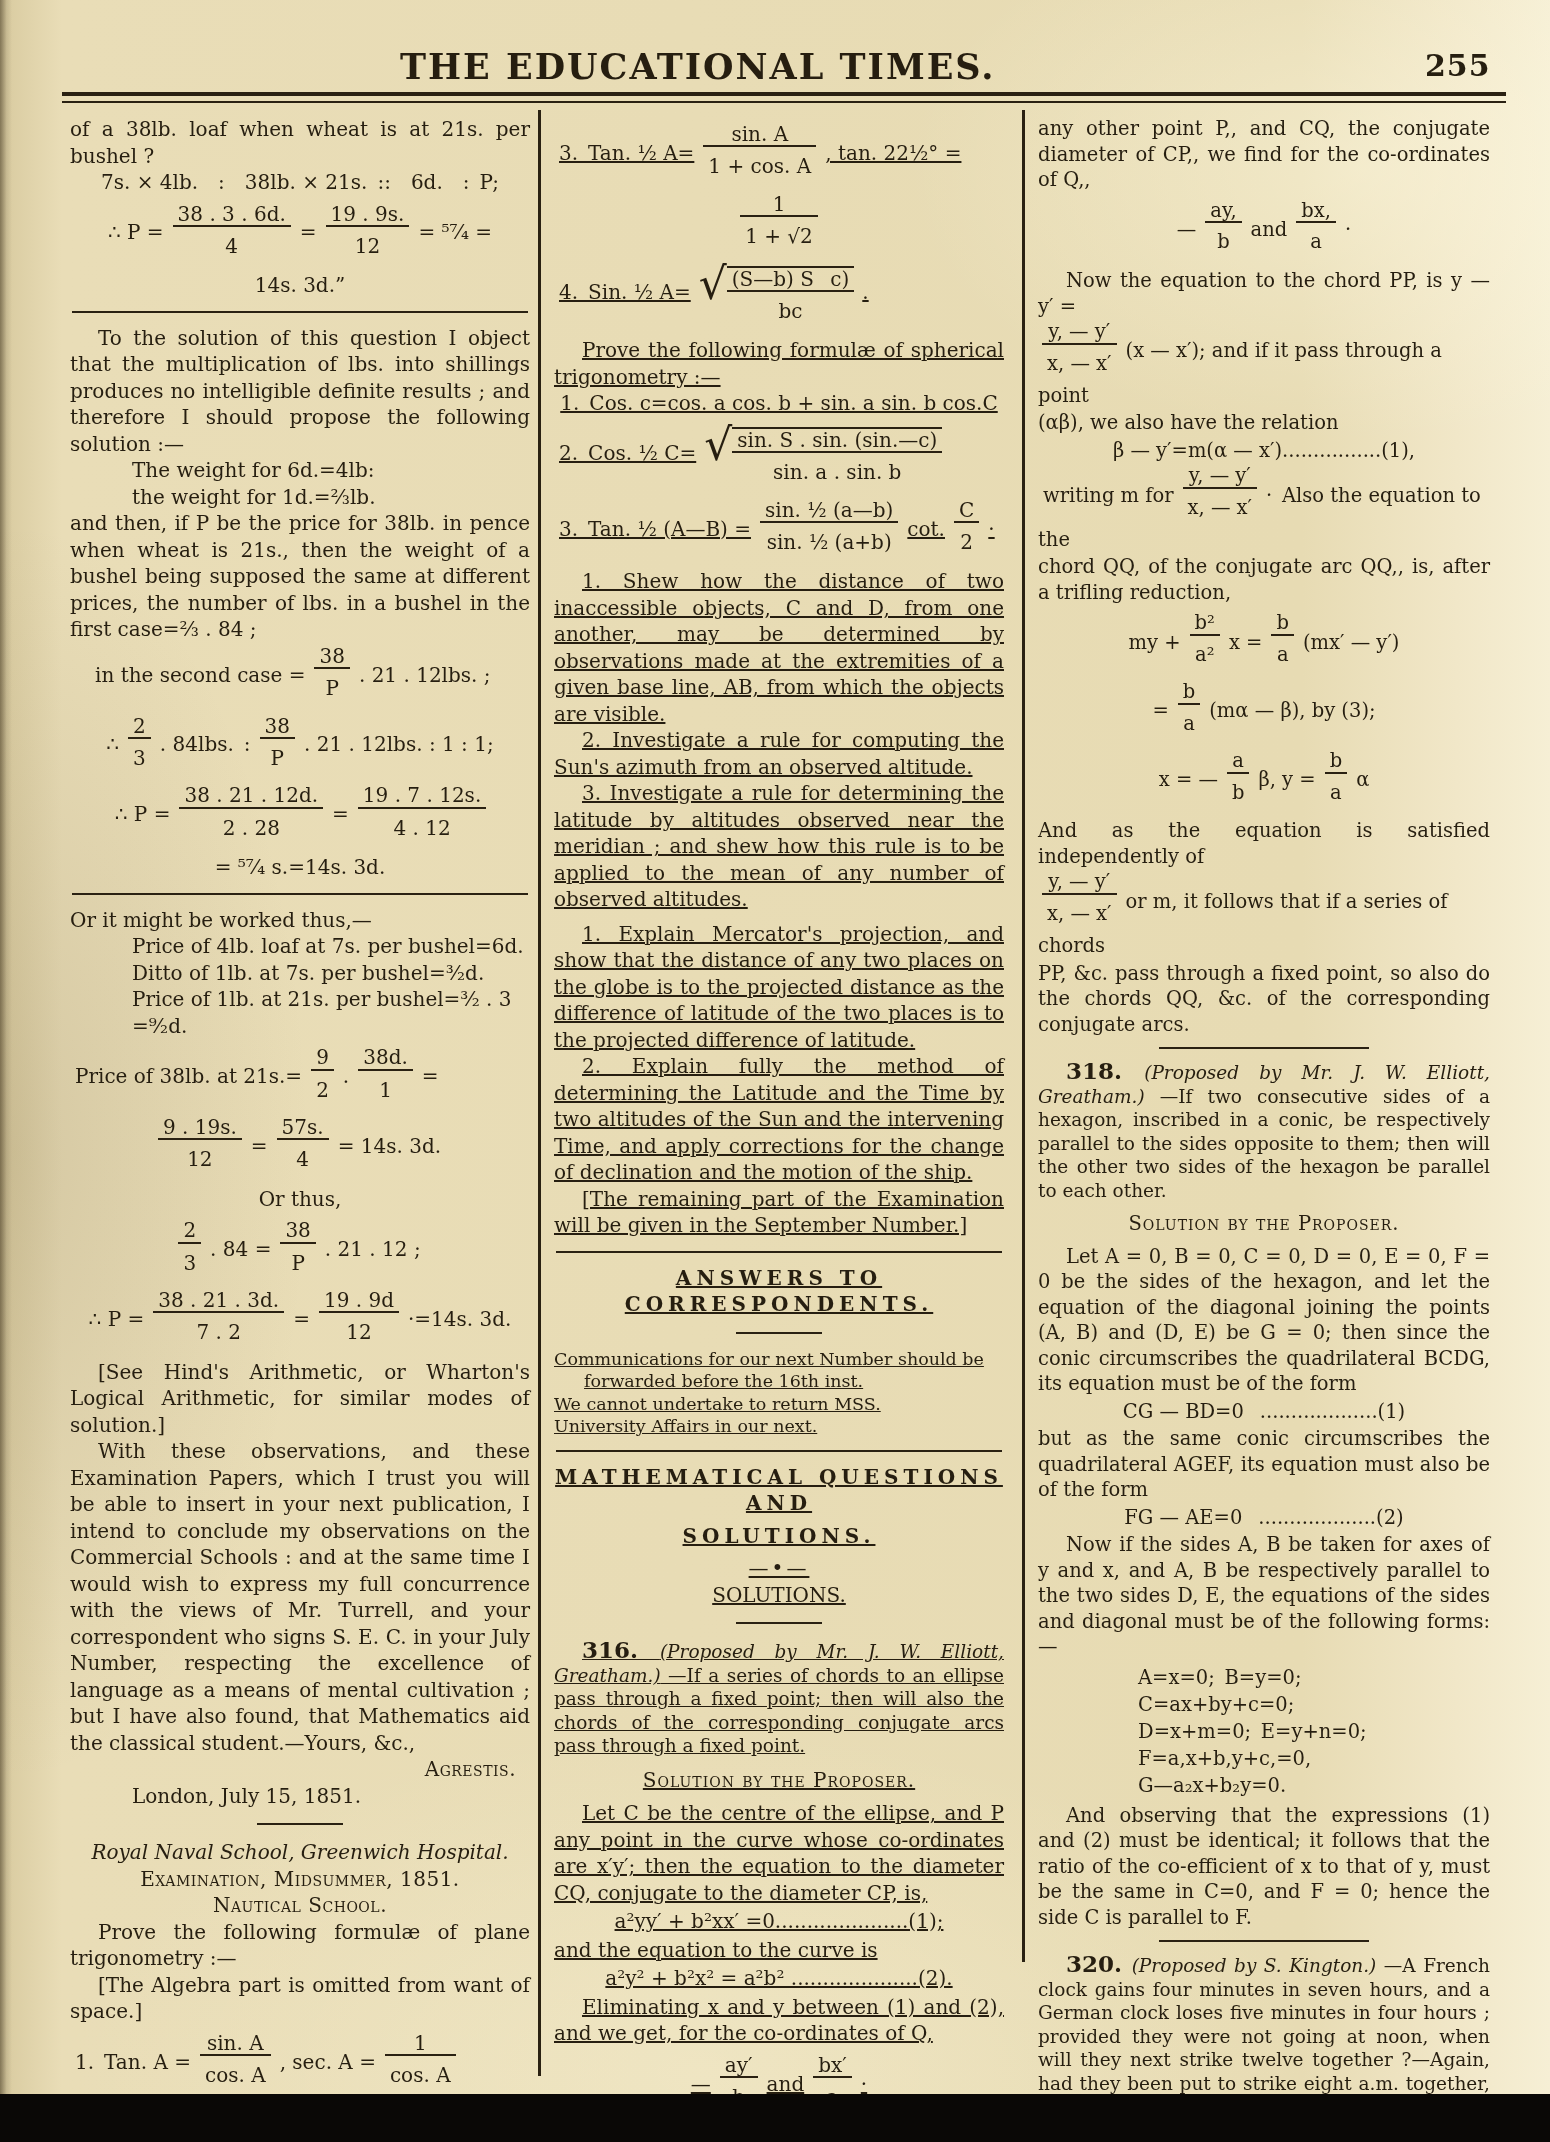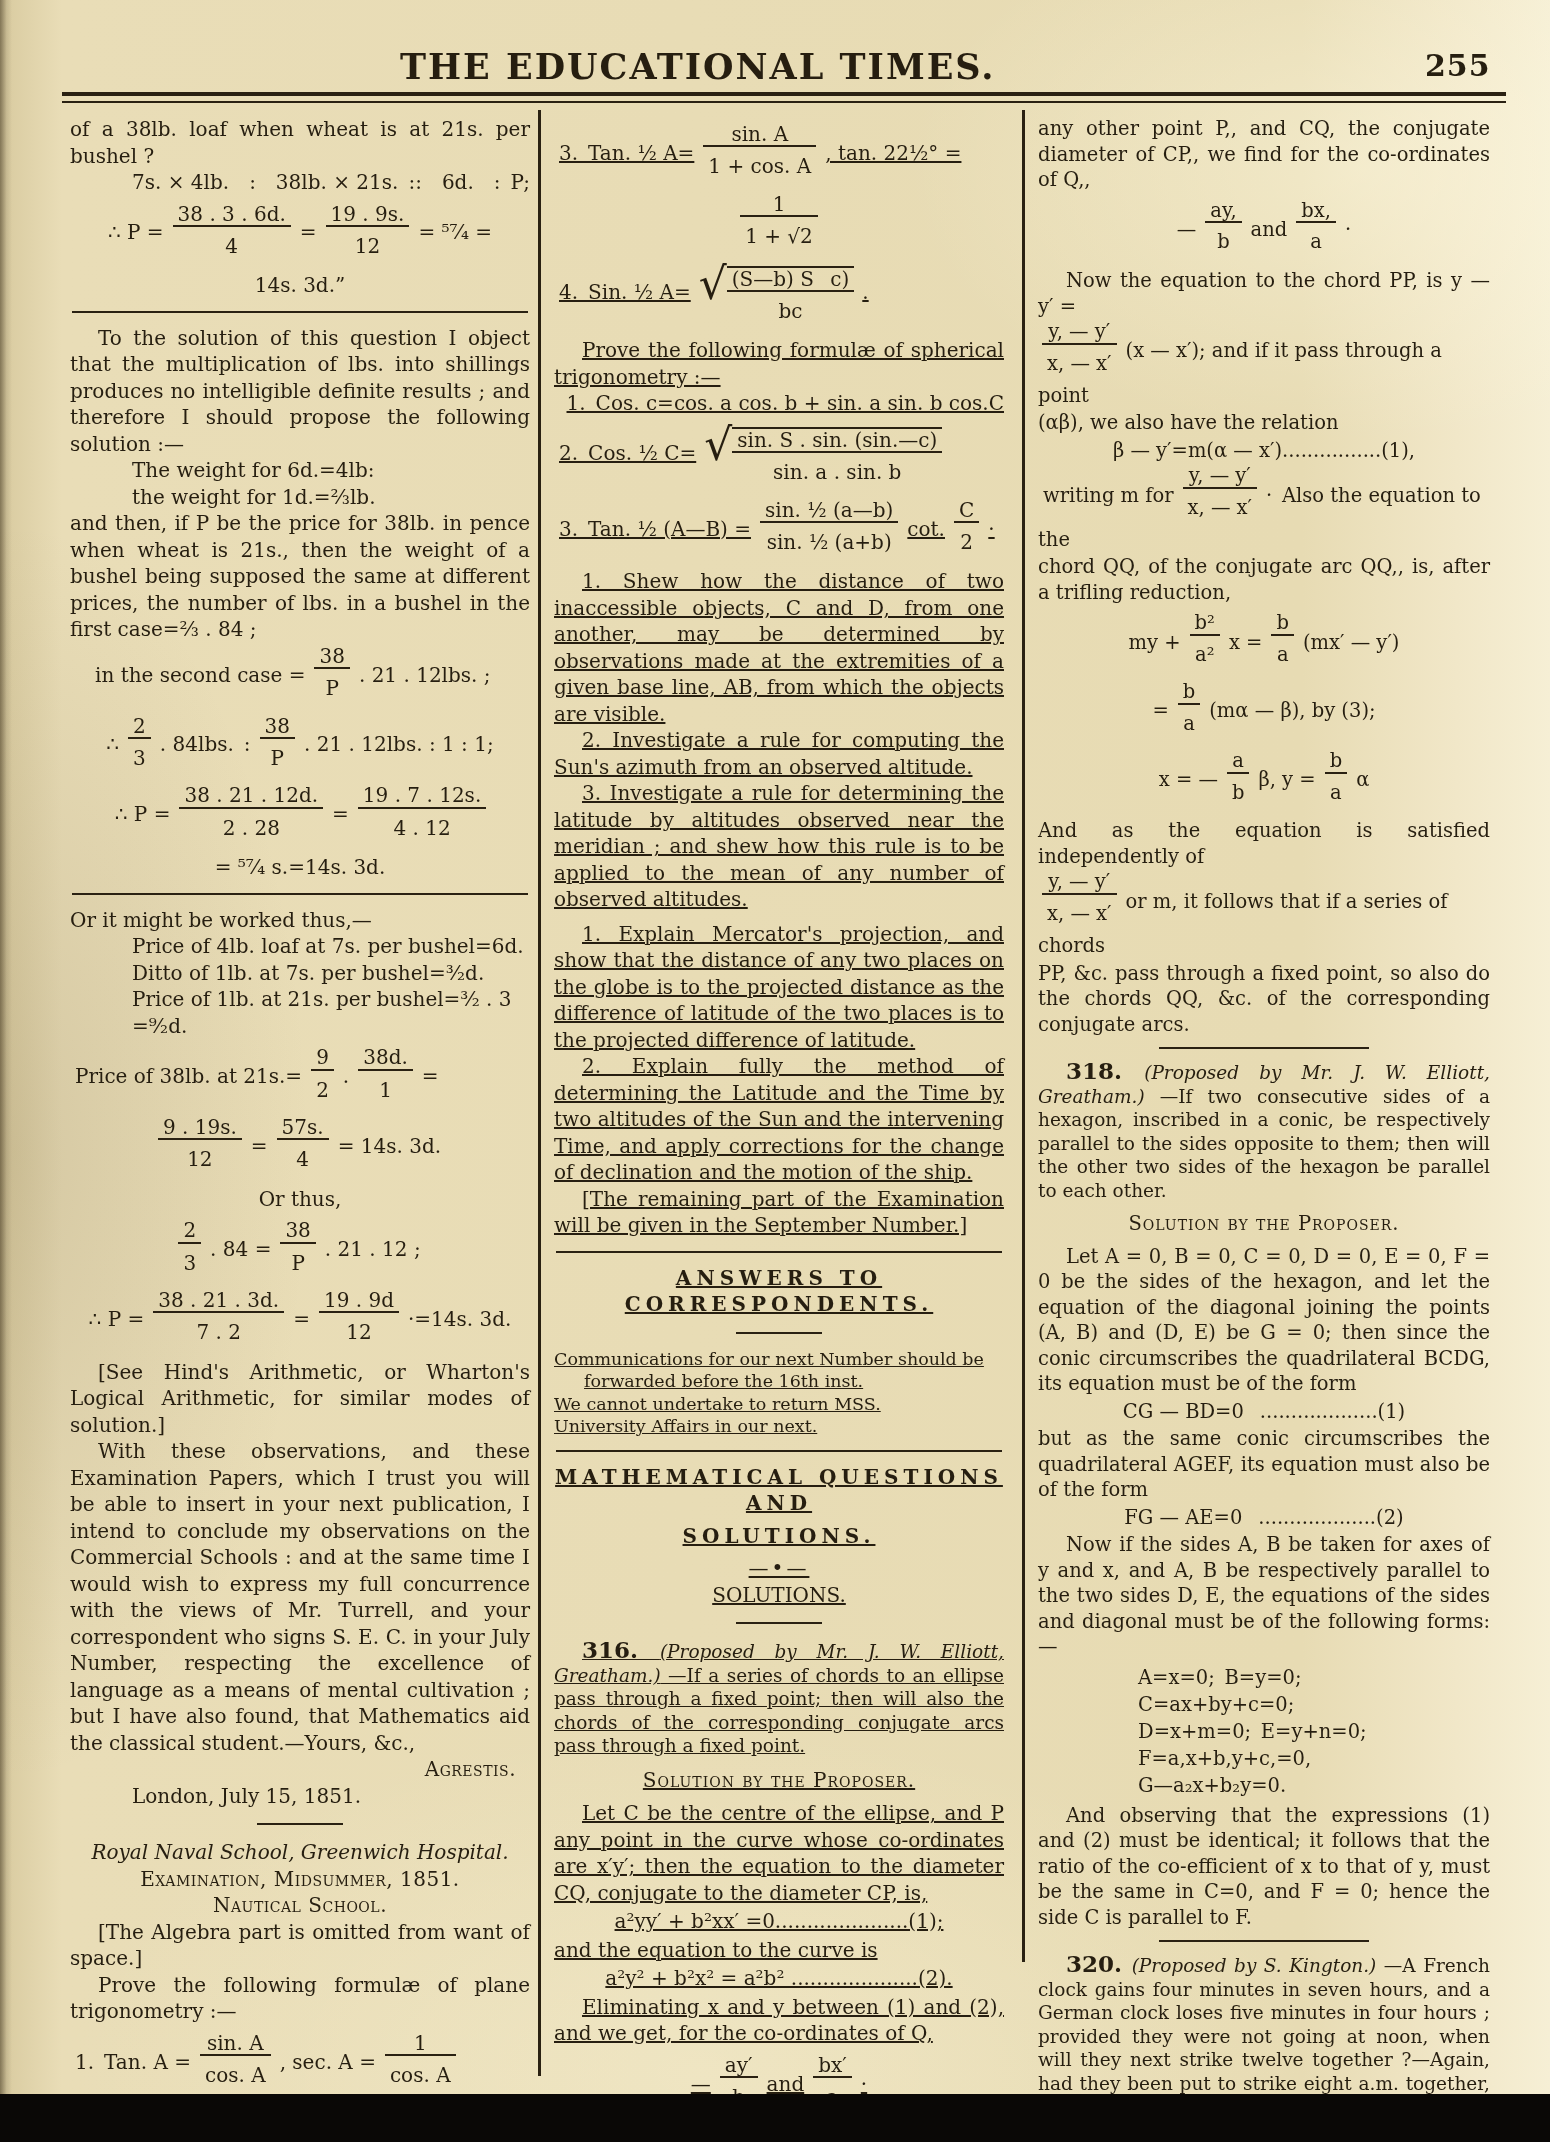--- a/index.html
+++ b/index.html
@@ -29,21 +29,21 @@
   #vdiv1{left:538px;height:1966px}
   #vdiv2{left:1022px;height:1852px}
 
   .column{position:absolute;top:116px;text-align:justify;}
   #col1{left:70px;width:460px;font-size:20px;line-height:26.5px;}
   #col2{left:554px;width:450px;font-size:20px;line-height:26.5px;text-decoration:underline;}
   #col3{left:1038px;width:452px;font-size:19.5px;line-height:25.5px;}
 
   .para{text-indent:28px;margin:0;}
   .noind{text-indent:0;}
-  .line{margin:0;text-align:right;}
+  .line{margin:0;text-align:center;}
   .ind{padding-left:62px;text-align:left;}
   .c{text-align:center;text-indent:0;}
   .r{text-align:right;text-indent:0;padding-right:14px;}
   .ital{font-style:italic;}
   .sc{font-variant:small-caps;letter-spacing:.5px;}
   .note{font-size:17.5px;line-height:22.5px;text-align:left;
     padding-left:30px;text-indent:-30px;margin:0;}
 
   .formula{margin:7px 0;text-indent:0;text-align:center;}
   .formula.left{text-align:left;}
@@ -109,22 +109,22 @@
       <div class="formula"><span class="fr"><span class="nu">2</span><span class="de">3</span></span><span class="t">. 84 =</span><span class="fr"><span class="nu">38</span><span class="de">P</span></span><span class="t">. 21 . 12 ;</span></div>
       <div class="formula"><span class="t">∴ P =</span><span class="fr"><span class="nu">38 . 21 . 3d.</span><span class="de">7 . 2</span></span><span class="t">=</span><span class="fr"><span class="nu">19 . 9d</span><span class="de">12</span></span><span class="t">·=14s. 3d.</span></div>
       <div class="para">[See Hind's Arithmetic, or Wharton's Logical Arithmetic, for similar modes of solution.]</div>
       <div class="para">With these observations, and these Examination Papers, which I trust you will be able to insert in your next publication, I intend to conclude my observations on the Commercial Schools : and at the same time I would wish to express my full concurrence with the views of Mr. Turrell, and your correspondent who signs S. E. C. in your July Number, respecting the excellence of language as a means of mental cultivation ; but I have also found, that Mathematics aid the classical student.—Yours, &amp;c.,</div>
       <div class="line r sc">Agrestis.</div>
       <div class="line ind">London, July 15, 1851.</div>
       <div class="rule short"></div>
       <div class="line c ital">Royal Naval School, Greenwich Hospital.</div>
       <div class="line c sc">Examination, Midsummer, 1851.</div>
       <div class="line c sc">Nautical School.</div>
+      <div class="para">Prove the following formulæ of plane trigonometry :—</div>
       <div class="para">[The Algebra part is omitted from want of space.]</div>
-      <div class="para">Prove the following formulæ of plane trigonometry :—</div>
       <div class="formula left"><span class="t">1. Tan. A =</span><span class="fr"><span class="nu">sin. A</span><span class="de">cos. A</span></span><span class="t">, sec. A =</span><span class="fr"><span class="nu">1</span><span class="de">cos. A</span></span></div>
       <div class="formula left tight"><span class="t">2. Cos. (A+B)=cos. A cos. B—sin. A</span></div>
       <div class="line c">sin. B</div>
     </div>
   <div class="column" id="col2">
       <div class="formula left"><span class="t">3. Tan. ½ A=</span><span class="fr"><span class="nu">sin. A</span><span class="de">1 + cos. A</span></span><span class="t">, tan. 22½° =</span></div>
       <div class="formula"><span class="fr"><span class="nu">1</span><span class="de">1 + √2</span></span></div>
       <div class="formula left"><span class="t">4. Sin. ½ A=</span><span class="rad">
           <span class="radsign">√</span>
           <span class="radbody"><span class="fr"><span class="nu">(S—b) S  c)</span><span class="de">bc</span></span></span>

